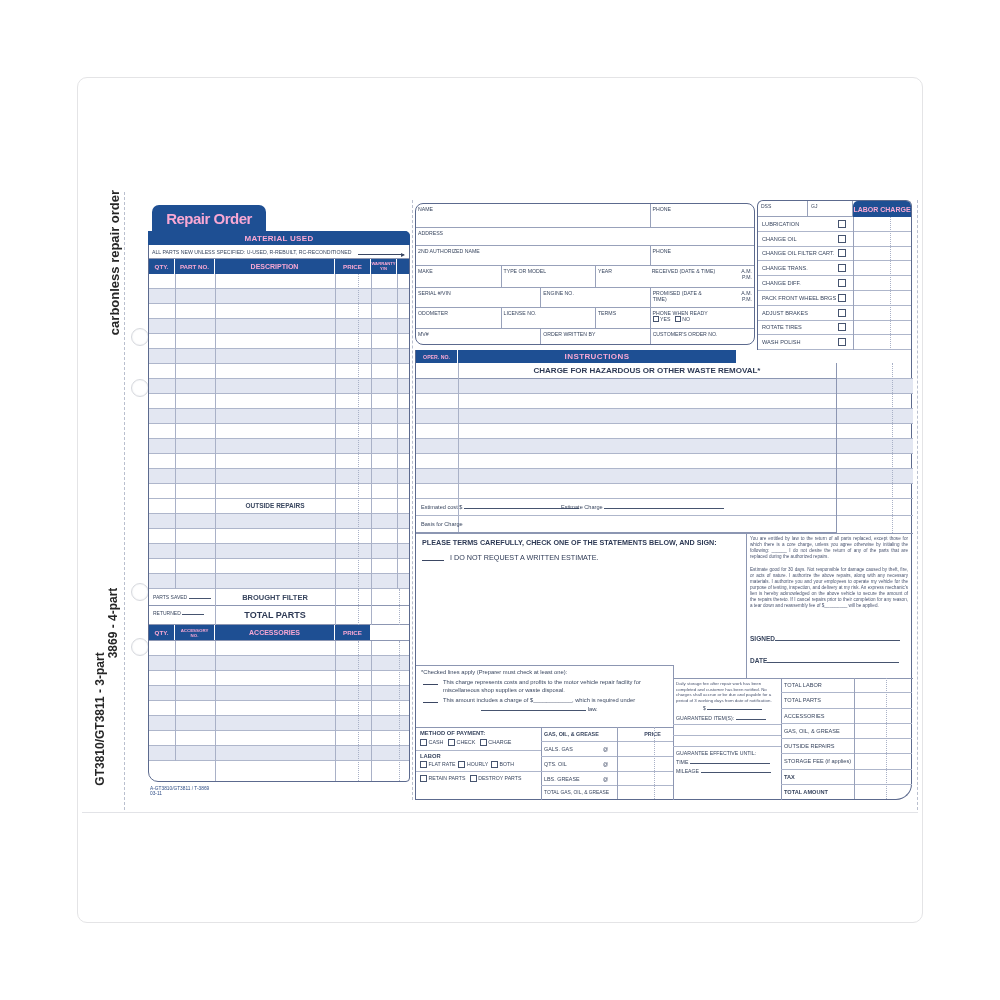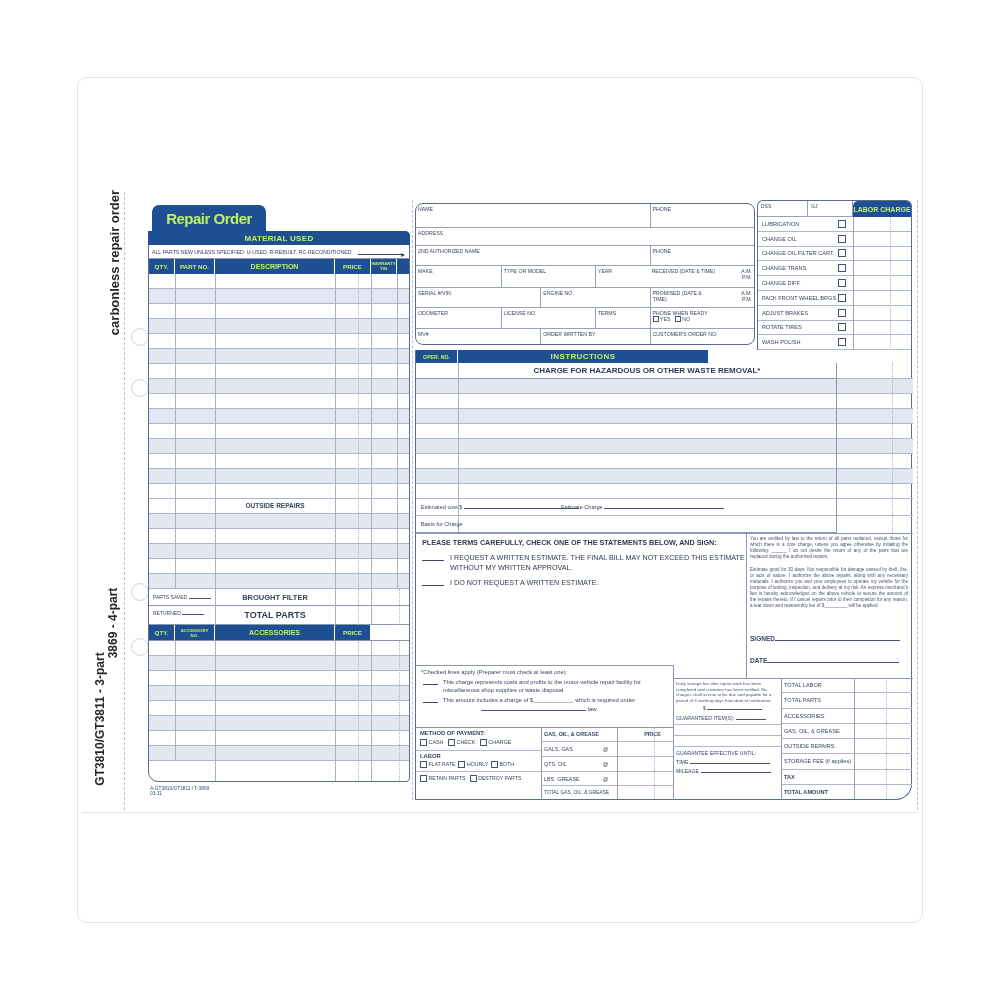--- a/index.html
+++ b/index.html
@@ -1,19 +1,19 @@
 <!DOCTYPE html>
 <html><head>
 <meta charset="utf-8">
 <style>
   *{margin:0;padding:0;box-sizing:border-box;}
   html,body{width:1000px;height:1000px;background:#fff;}
   body{font-family:"Liberation Sans",sans-serif;color:#3b4763;position:relative;overflow:hidden;}
   .a{position:absolute;}
-  .nv{background:#1e4f93;color:#bef264;}
+  .nv{background:#1e4f93;color:#f9a8d4;}
   .vl{position:absolute;width:0;border-left:1px solid #a9b1c7;pointer-events:none;}
   .vld{border-left-style:dotted;}
   .hl{position:absolute;height:0;border-top:1px solid #8c96b2;pointer-events:none;}
   .dash{position:absolute;width:0;border-left:1px dashed #b9bfce;pointer-events:none;}
   .cb{display:inline-block;width:7px;height:7px;border:1px solid #46546f;background:#fff;vertical-align:middle;}
   .ul{display:inline-block;border-bottom:1px solid #46546f;height:5px;}
   .rot{transform:rotate(-90deg);transform-origin:center;white-space:nowrap;}
   .row15{height:15px;border-bottom:1px solid #aeb6cb;}
   .se>div:nth-child(even){background:#e3e7f2;}
   .so>div:nth-child(odd){background:#e3e7f2;}
@@ -334,21 +334,21 @@
         <span class="lt">STATE INSPECTION</span>
         <span class="cb"></span>
       </div>
     <div class="vl" style="left:95px;top:0;height:147px;border-left-color:#98a1ba;"></div>
     <div class="vl vld" style="left:132px;top:0;height:147px;"></div>
   </div>
 </div>
 
 <div class="a" style="left:415px;top:350px;width:497px;height:450px;border-left:1.2px solid #5c6a8e;border-right:1.2px solid #5c6a8e;border-bottom:1.2px solid #5c6a8e;border-bottom-right-radius:16px;background:#fff;">
 
-  <div class="a flex nv" style="left:0;top:0;width:292px;height:13px;">
+  <div class="a flex nv" style="left:0;top:0;width:320px;height:13px;">
     <div style="width:42px;border-right:1px solid #fff;font-size:5.2px;display:flex;align-items:center;justify-content:center;font-weight:bold;">
       <span>OPER. NO.</span>
     </div>
     <div style="flex:1;display:flex;align-items:center;justify-content:center;">
       <span style="font-size:8px;font-weight:bold;letter-spacing:.4px;">INSTRUCTIONS</span>
     </div>
   </div>
 
   <div class="a" style="left:0;top:13px;width:420px;height:16px;border-bottom:1px solid #8c96b2;">
     <span style="position:absolute;left:42px;right:0;text-align:center;top:3px;font-size:8px;font-weight:bold;color:#2e3a55;">CHARGE FOR HAZARDOUS OR OTHER WASTE REMOVAL*</span>
@@ -388,21 +388,21 @@
         <div class="row15"></div>
       </div>
     <div style="height:17px;border-bottom:1px solid #aeb6cb;"></div>
     <div style="height:16px;"></div>
     <div class="vl vld" style="left:55px;top:0;height:170px;"></div>
   </div>
   <div class="hl" style="left:0;top:183px;width:497px;"></div>
 
   <div class="a" style="left:6px;top:188px;width:324px;color:#2e3a55;">
     <div style="font-size:7.2px;font-weight:bold;line-height:10.5px;">PLEASE TERMS CAREFULLY, CHECK ONE OF THE STATEMENTS BELOW, AND SIGN:</div>
-    <div class="opt"><span class="blank"></span><span>I REQUEST A WRITTEN ESTIMATE.  THE FINAL BILL MAY NOT EXCEED THIS ESTIMATE WITHOUT MY WRITTEN APPROVAL.</span></div>
+    <div class="opt"><span class="blank"></span></div>
     <div class="opt"><span class="blank"></span></div>
     <div class="opt"><span class="blank"></span><span>I DO NOT REQUEST A WRITTEN ESTIMATE.</span></div>
   </div>
 
   <div class="a" style="left:334px;top:186px;width:158px;">
     <p class="tinyp" style="margin-bottom:7px;">You are entitled by law to the return of all parts replaced, except those for which there is a core charge, unless you agree otherwise by initialing the following: ______  I do not desire the return of any of the parts that are replaced during the authorized repairs.</p>
     <p class="tinyp">Estimate good for 30 days. Not responsible for damage caused by theft, fire, or acts of nature. I authorize the above repairs, along with any necessary materials. I authorize you and your employees to operate my vehicle for the purpose of testing, inspection, and delivery at my risk. An express mechanic's lien is hereby acknowledged on the above vehicle to secure the amount of the repairs thereto. If I cancel repairs prior to their completion for any reason, a tear down and reassembly fee of $_________ will be applied.</p>
   </div>
   <div class="a" style="left:334px;top:285px;width:158px;font-size:6.5px;font-weight:bold;color:#39465f;">
     <span>SIGNED</span><span class="ul" style="width:125px;"></span>

